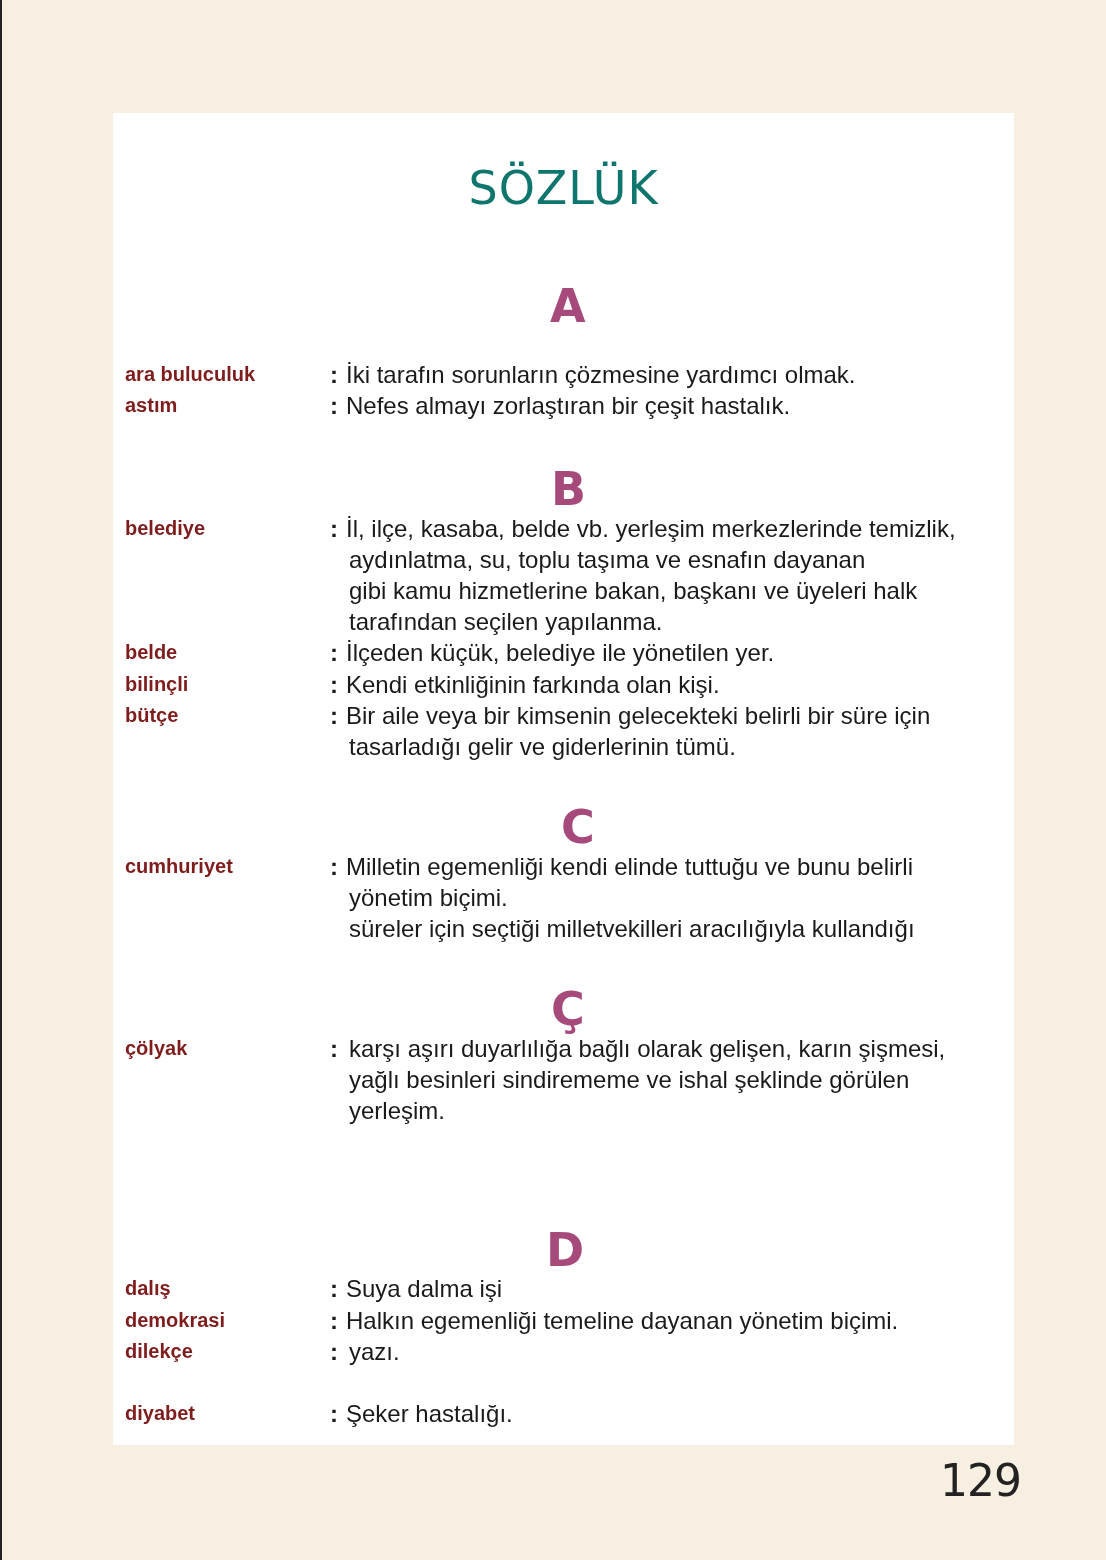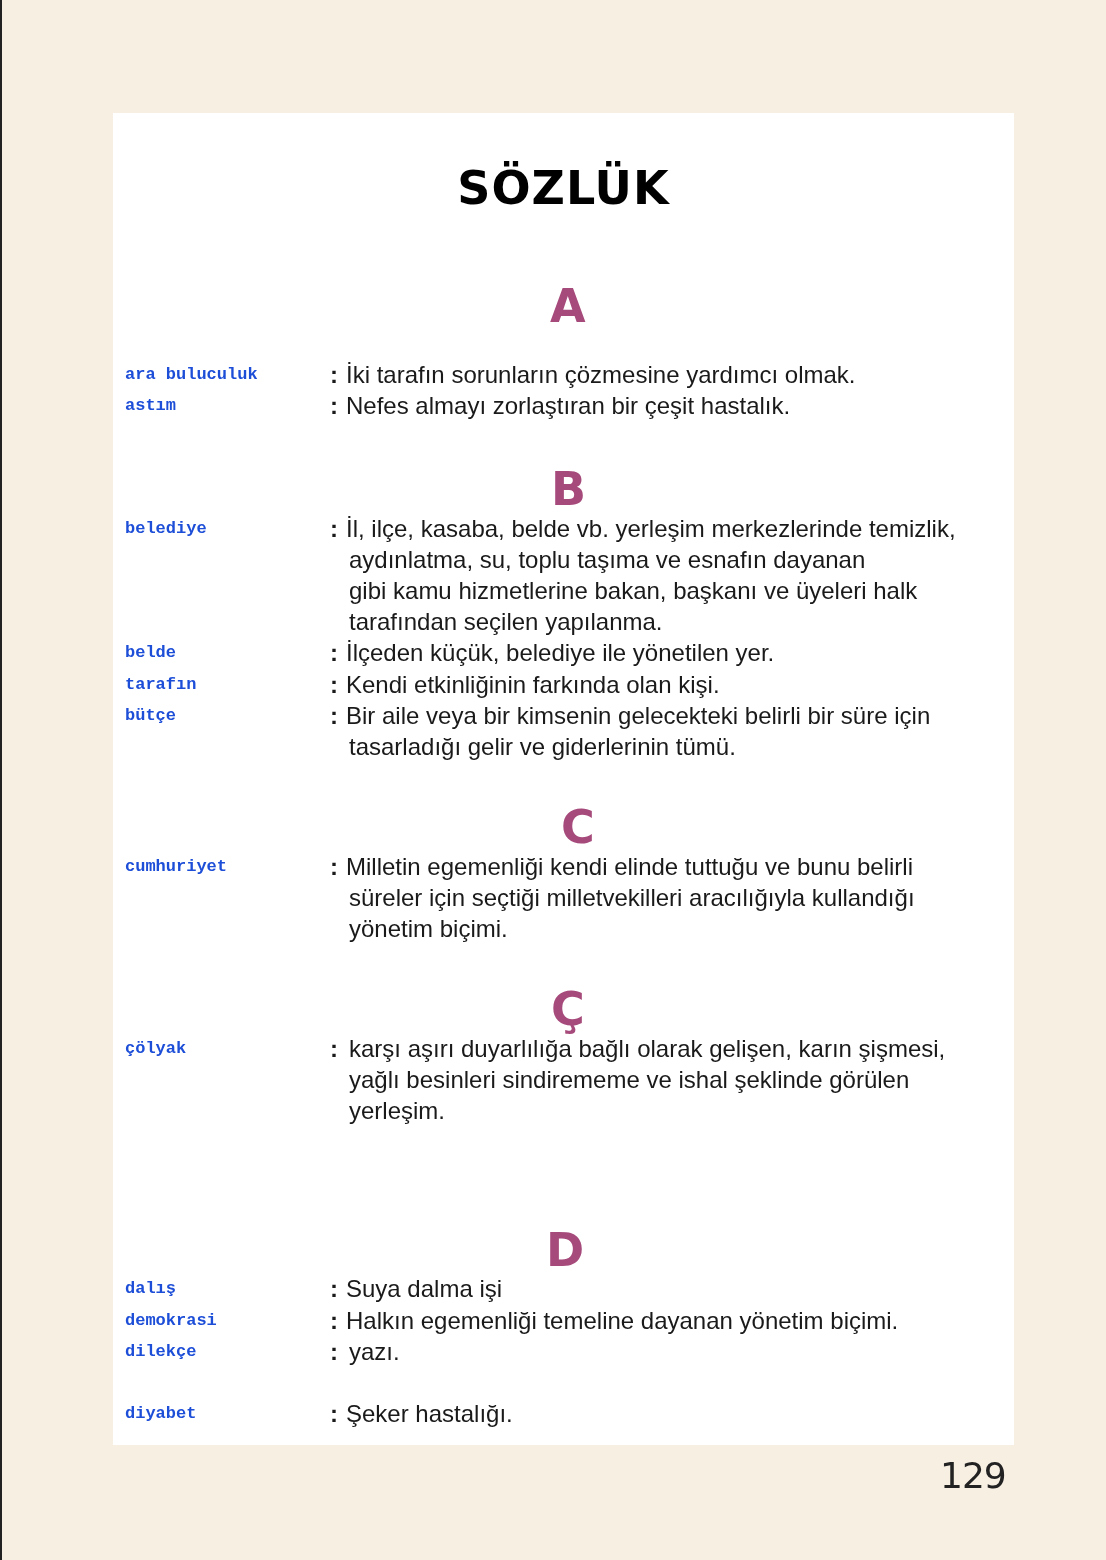--- a/index.html
+++ b/index.html
@@ -1,27 +1,27 @@
 <!DOCTYPE html>
 <html><head>
 <meta charset="utf-8">
 <style>
   html,body{margin:0;padding:0;}
   body{width:1106px;height:1560px;background:#f8efe3;position:relative;overflow:hidden;font-family:"Liberation Sans",sans-serif;}
   .leftbar{position:absolute;left:0;top:0;width:2px;height:1560px;background:#222;}
   .panel{position:absolute;left:113px;top:113px;width:901px;height:1332px;background:#ffffff;}
-  .title{position:absolute;left:0;width:901px;top:48px;text-align:center;color:#000000;font-family:"DejaVu Sans",sans-serif;font-weight:bold;font-size:46px;letter-spacing:1px;}
+  .title{position:absolute;left:0;width:901px;top:48px;text-align:center;color:#0f766e;font-family:"DejaVu Sans",sans-serif;font-weight:normal;font-size:46px;letter-spacing:1px;}
   .letter{position:absolute;color:#a64a7b;font-family:"DejaVu Sans",sans-serif;font-weight:bold;font-size:46px;line-height:46px;}
   .row{position:absolute;left:12px;width:885px;font-size:24px;line-height:31px;color:#1a1a1a;}
-  .term{position:absolute;left:0;top:0;font-family:Liberation Mono, monospace;font-weight:bold;font-size:17px;color:#1d4ed8;}
+  .term{position:absolute;left:0;top:0;font-family:Liberation Sans, sans-serif;font-weight:bold;font-size:20px;color:#7f1d1d;}
   .colon{position:absolute;left:205px;top:0;font-weight:bold;}
   .def{position:absolute;left:221px;top:0;width:665px;}
   .def span{display:block;}
   .def .cont{padding-left:3px;}
-  .pagenum{position:absolute;left:940px;top:1455px;font-family:"DejaVu Sans",sans-serif;font-size:36px;color:#222;letter-spacing:-1px;}
+  .pagenum{position:absolute;left:940px;top:1455px;font-family:"DejaVu Sans",sans-serif;font-size:44px;color:#222;letter-spacing:-1px;}
 </style>
 </head>
 <body>
 
 <div class="leftbar"></div>
 
 <div class="panel">
   <div class="title">SÖZLÜK</div>
 
   <div class="letter" style="left:437px;top:170px;">A</div>
@@ -52,43 +52,43 @@
     </div>
   </div>
   <div class="row" style="top:524px;">
     <span class="term">belde</span>
     <span class="colon">:</span>
     <div class="def">
       <span>İlçeden küçük, belediye ile yönetilen yer.</span>
     </div>
   </div>
   <div class="row" style="top:556px;">
-    <span class="term">tarafın</span>
+    <span class="term">bilinçli</span>
     <span class="colon">:</span>
     <div class="def">
       <span>Kendi etkinliğinin farkında olan kişi.</span>
     </div>
   </div>
   <div class="row" style="top:587px;">
     <span class="term">bütçe</span>
     <span class="colon">:</span>
     <div class="def">
       <span>Bir aile veya bir kimsenin gelecekteki belirli bir süre için</span>
       <span class="cont">tasarladığı gelir ve giderlerinin tümü.</span>
     </div>
   </div>
 
   <div class="letter" style="left:448px;top:691px;">C</div>
   <div class="row" style="top:738px;">
     <span class="term">cumhuriyet</span>
     <span class="colon">:</span>
     <div class="def">
       <span>Milletin egemenliği kendi elinde tuttuğu ve bunu belirli</span>
+      <span class="cont">yönetim biçimi.</span>
       <span class="cont">süreler için seçtiği milletvekilleri aracılığıyla kullandığı</span>
-      <span class="cont">yönetim biçimi.</span>
     </div>
   </div>
 
   <div class="letter" style="left:438px;top:873px;">Ç</div>
   <div class="row" style="top:920px;">
     <span class="term">çölyak</span>
     <span class="colon">:</span>
     <div class="def">
       <span class="cont">karşı aşırı duyarlılığa bağlı olarak gelişen, karın şişmesi,</span>
       <span class="cont">yağlı besinleri sindirememe ve ishal şeklinde görülen</span>

